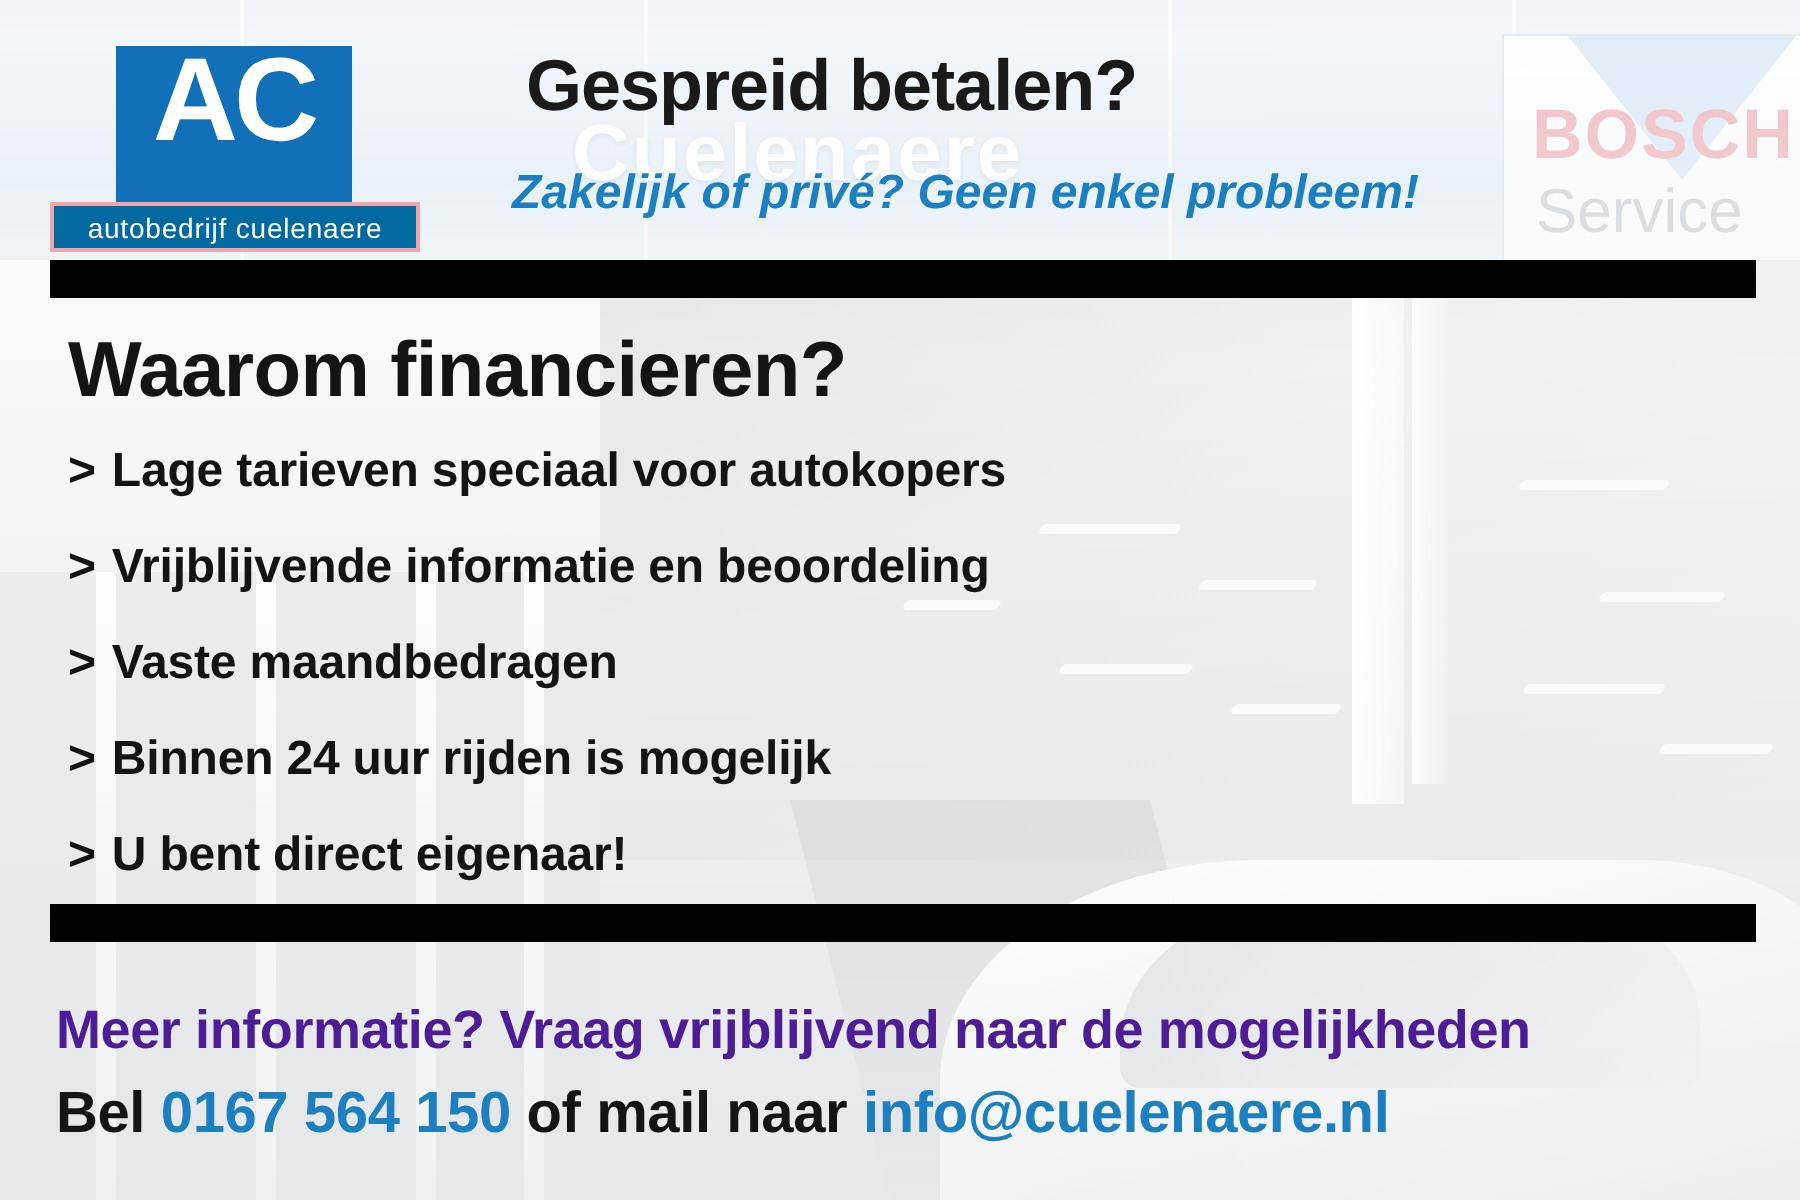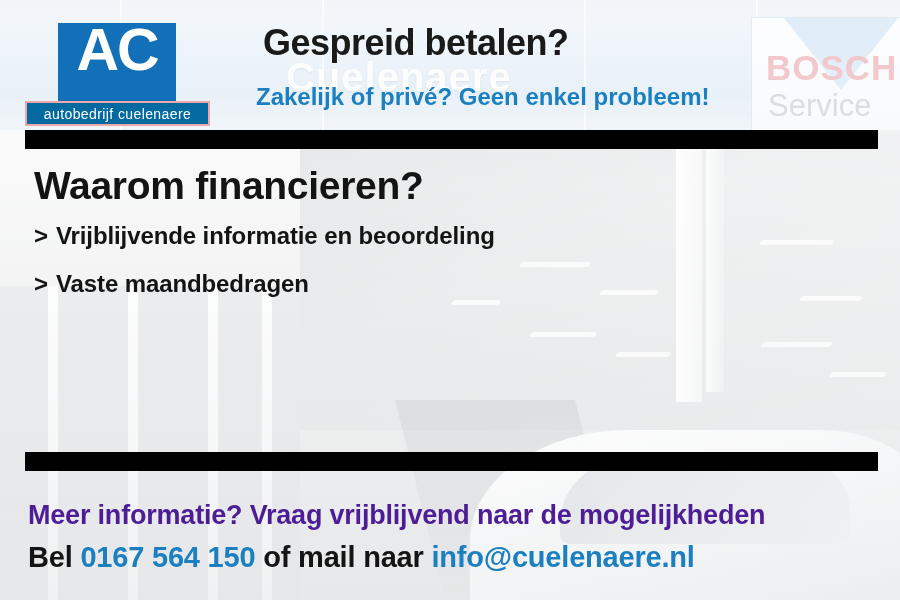--- a/index.html
+++ b/index.html
@@ -157,21 +157,21 @@
   }
 
   
   .headline{
     position:absolute;left:263px;top:22px;
     font-size:36px;font-weight:bold;color:#1a1a1a;
     letter-spacing:-.5px;white-space:nowrap;
   }
   .subhead{
     position:absolute;left:256px;top:83px;
-    font-size:24px;font-weight:bold;color:#1b7fc0;
+    font-size:24px;font-style:italic;font-weight:bold;color:#1b7fc0;
     white-space:nowrap;
   }
 
   
   .rule{position:absolute;left:25px;width:853px;height:19px;background:#000000;}
   .rule-top{top:130px;}
   .rule-bottom{top:452px;}
 
   
   .why-title{
@@ -263,24 +263,33 @@
 
     <div class="headline">Gespreid betalen?</div>
     <div class="subhead">Zakelijk of privé? Geen enkel probleem!</div>
 
     <div class="rule rule-top"></div>
 
     <div class="why-title">Waarom financieren?</div>
 
     <div class="bullets">
       <div class="bullet">
+        <span class="caret">&gt;</span><span>Lage tarieven speciaal voor autokopers</span>
+      </div>
+      <div class="bullet">
         <span class="caret">&gt;</span><span>Vrijblijvende informatie en beoordeling</span>
       </div>
       <div class="bullet">
         <span class="caret">&gt;</span><span>Vaste maandbedragen</span>
+      </div>
+      <div class="bullet">
+        <span class="caret">&gt;</span><span>Binnen 24 uur rijden is mogelijk</span>
+      </div>
+      <div class="bullet">
+        <span class="caret">&gt;</span><span>U bent direct eigenaar!</span>
       </div>
     </div>
 
     <div class="rule rule-bottom"></div>
 
     <div class="foot-1">Meer informatie? Vraag vrijblijvend naar de mogelijkheden</div>
 
     <div class="foot-2">
       <span>Bel</span>
       <span class="accent">0167 564 150</span>

